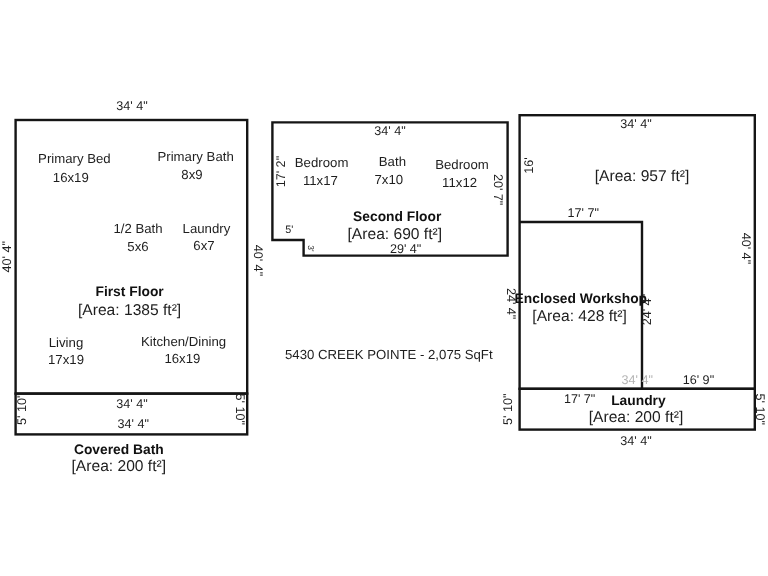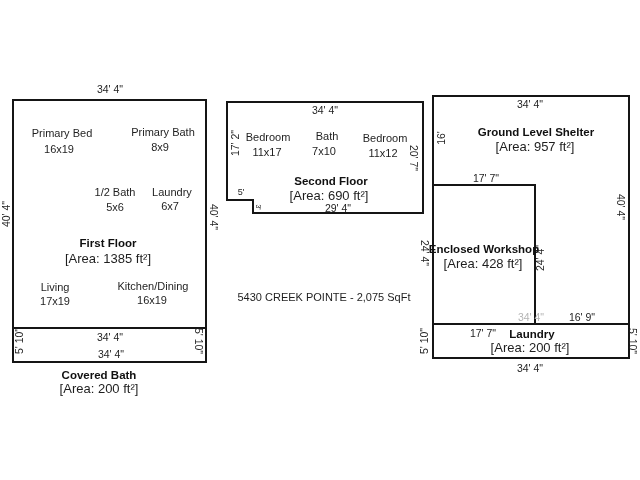--- a/index.html
+++ b/index.html
@@ -81,21 +81,20 @@
   <div class="lbl title" style="left:331px; top:182px">Second Floor</div>
   <div class="lbl areaTxt" style="left:329px; top:195px">[Area: 690 ft²]</div>
   <div class="lbl dim" style="left:241px; top:192px; font-size:9px">5'</div>
   <div class="lbl tiny vr" style="left:258px; top:207px">3'</div>
   <div class="lbl dim" style="left:338px; top:208px">29' 4"</div>
 
   <div class="lbl" style="left:324px; top:297px">5430 CREEK POINTE - 2,075 SqFt</div>
 
   <div class="lbl dim" style="left:530px; top:104px">34' 4"</div>
   <div class="lbl dim vl" style="left:441px; top:138px">16'</div>
-  <div class="lbl title" style="left:536px; top:133px">Ground Level Shelter</div>
   <div class="lbl areaTxt" style="left:535px; top:146px">[Area: 957 ft²]</div>
   <div class="lbl dim vr" style="left:621px; top:207px">40' 4"</div>
   <div class="lbl dim gray" style="left:531px; top:317px">34' 4"</div>
   <div class="lbl dim" style="left:582px; top:317px">16' 9"</div>
 
   <div class="lbl dim" style="left:486px; top:178px">17' 7"</div>
   <div class="lbl dim vr" style="left:425px; top:253px">24' 4"</div>
   <div class="lbl title" style="left:484px; top:250px">Enclosed Workshop</div>
   <div class="lbl areaTxt" style="left:483px; top:263px">[Area: 428 ft²]</div>
   <div class="lbl dim vl" style="left:540px; top:258px">24' 4"</div>

